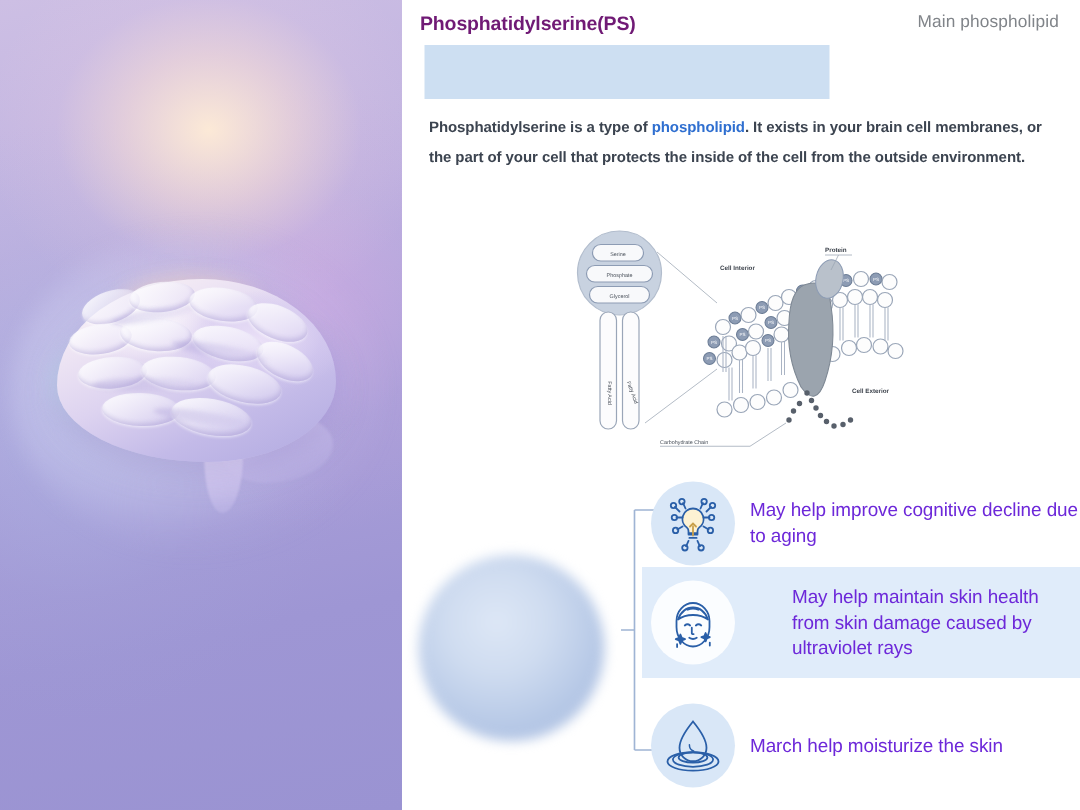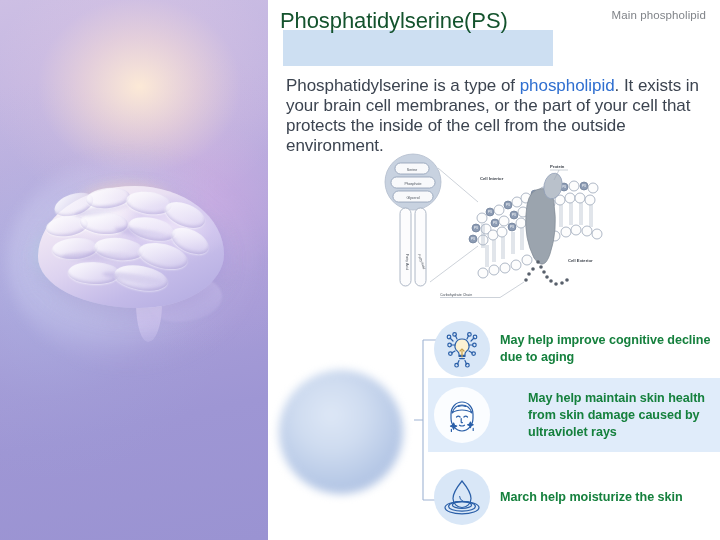--- a/index.html
+++ b/index.html
@@ -110,32 +110,34 @@
   }
   .title-band {
     position: absolute;
     left: 15px; top: 30px;
     width: 270px; height: 36px;
     background: #cddff2;
   }
   .title-text {
     position: absolute;
     left: 12px; top: 8px;
-    font-size: 22px;
-    color: #14532d;
+    font-size: 13px;
+    color: #701a75;
     letter-spacing: -0.1px;
+    font-weight: bold;
   }
   .body-copy {
     position: absolute;
     left: 18px; top: 76px;
     width: 416px;
-    font-size: 17px;
+    font-size: 10px;
     line-height: 20px;
     color: #3c4450;
     letter-spacing: -0.05px;
+    font-weight: bold;
   }
   .link-word { color: #2f6fd0; }
 
   
   .diagram {
     position: absolute;
     left: 110px; top: 150px;
     width: 235px; height: 160px;
   }
   .diagram svg { display: block; }
@@ -189,23 +191,22 @@
     background: #d9e7f7;
     display: flex;
     align-items: center;
     justify-content: center;
   }
   .row.highlight .row-icon { background: #fbfdff; }
   .row-text {
     margin-left: 10px;
     font-size: 12.6px;
     line-height: 17px;
-    color: #15803d;
+    color: #6d28d9;
     letter-spacing: -0.05px;
-    font-weight: bold;
   }
 </style>
 </head>
 <body>
 
 <div class="slide">
 
   <div class="left-panel">
     <div class="brain-wrap">
       <div class="brain-glow"></div>

